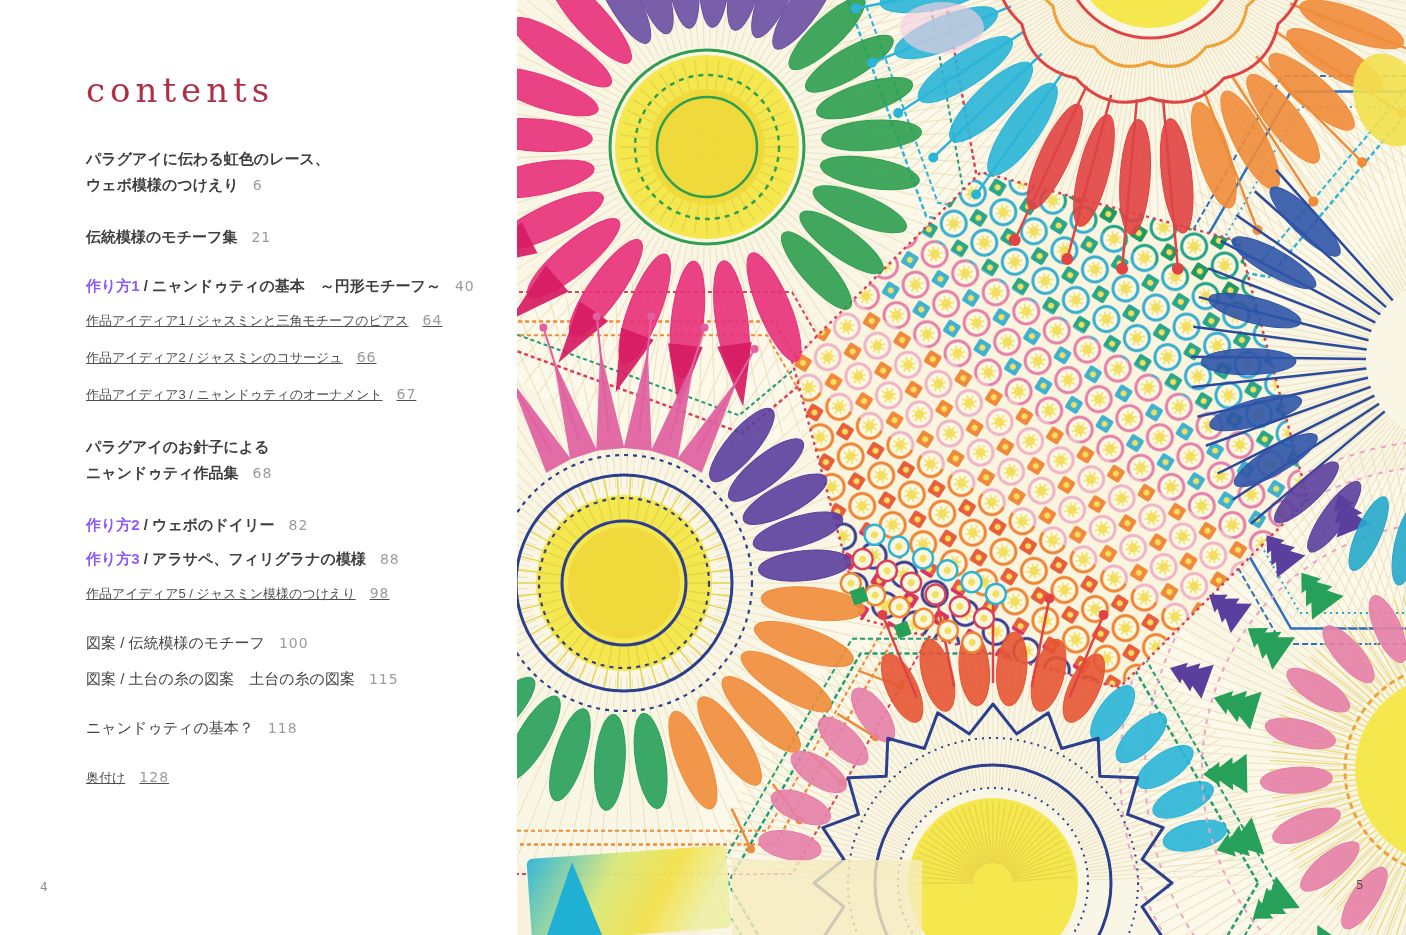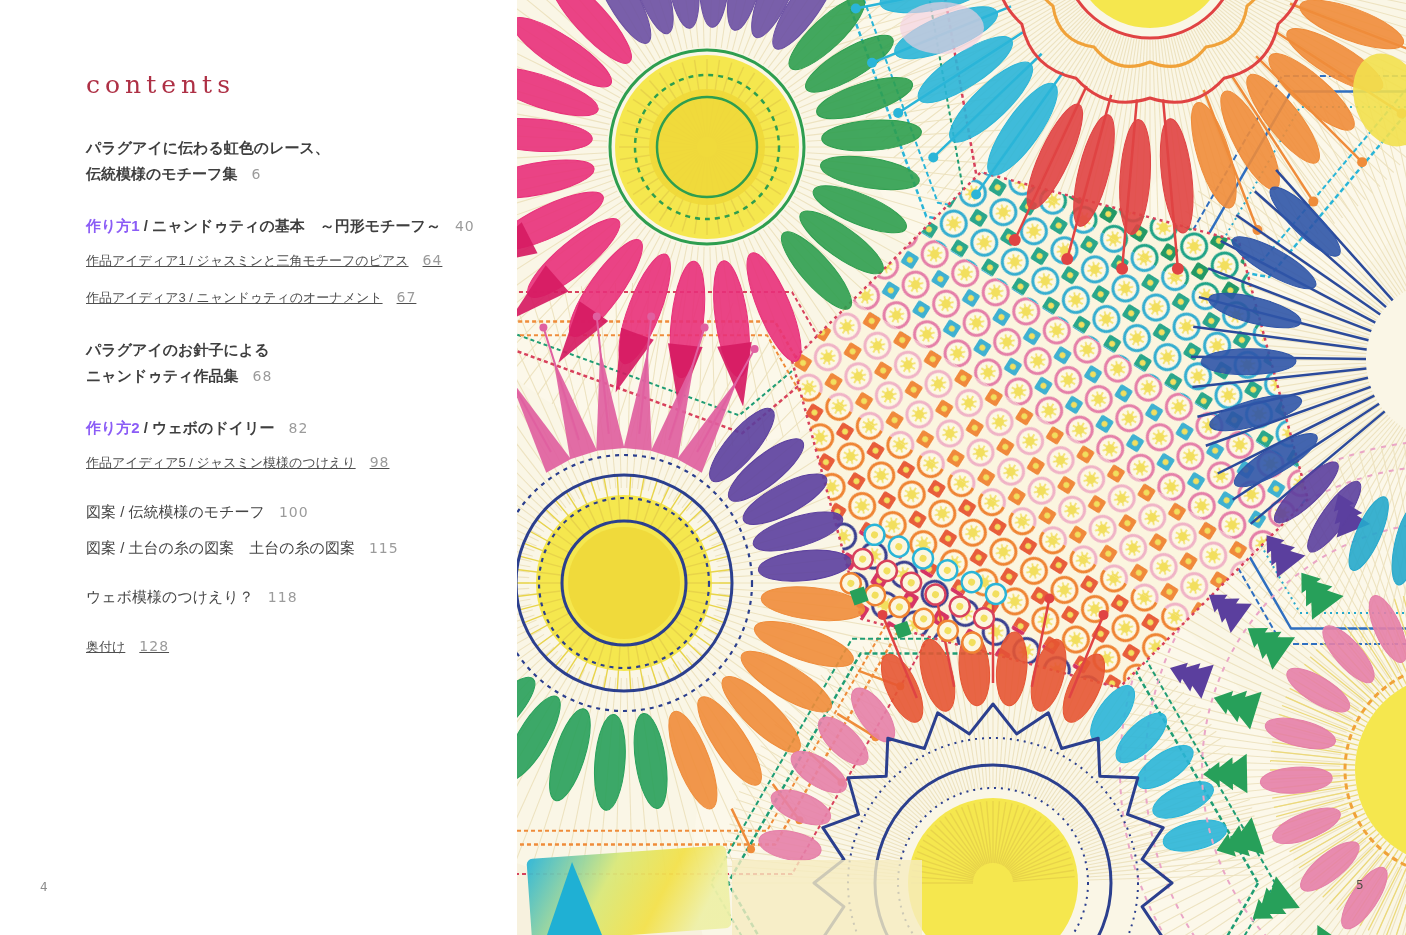--- a/index.html
+++ b/index.html
@@ -3,21 +3,21 @@
 <meta charset="utf-8">
 <style>
   html,body{margin:0;padding:0;background:#ffffff;}
   body{width:1406px;height:935px;position:relative;overflow:hidden;
        font-family:"Liberation Sans","DejaVu Sans",sans-serif;}
 
   
   .page-left{position:absolute;left:0;top:0;width:517px;height:935px;background:#ffffff;}
   .toc-col{position:absolute;left:86px;top:70px;width:418px;}
   .book-title{font-family:"DejaVu Serif","Liberation Serif",serif;
-              font-size:25px;letter-spacing:5px;color:#ae3045;font-weight:400;
+              font-size:34px;letter-spacing:5px;color:#ae3045;font-weight:400;
               margin:0 0 36px 0;}
   .toc-section{margin-bottom:29px;}
   .toc-row{margin-bottom:14px;font-size:15px;color:#3f3f3f;font-weight:700;line-height:20px;}
   .toc-row.lead{line-height:26px;margin-bottom:12px;}
   .toc-row.sub{font-size:13px;font-weight:400;color:#4f4f4f;margin-bottom:16px;text-decoration:underline;}
   .toc-row.light{font-weight:400;color:#454545;margin-bottom:16px;}
   .toc-prefix{color:#8b5cf6;font-weight:700;margin-right:4px;}
   .toc-page{color:#9b9b9b;font-weight:400;margin-left:14px;font-size:14px;letter-spacing:1px;
             font-family:"DejaVu Sans",sans-serif;}
   .folio{position:absolute;font-size:12px;font-family:"DejaVu Sans",sans-serif;}
@@ -32,44 +32,49 @@
 </head>
 <body>
 
 <div class="page-left">
   <div class="toc-col">
     <h1 class="book-title">contents</h1>
     <div id="toc">
         <div class="toc-section">
           <div class="toc-row lead">
             <div>パラグアイに伝わる虹色のレース、</div>
-            <div><span>伝統模様のモチーフ集</span><span class="toc-page">6</span></div>
+            <div><span>ウェボ模様のつけえり</span><span class="toc-page">6</span></div>
           </div>
+        </div>
+        <div class="toc-section">
+          <div class="toc-row main"><span>伝統模様のモチーフ集</span><span class="toc-page">21</span></div>
         </div>
         <div class="toc-section">
           <div class="toc-row "><span class="toc-prefix">作り方1</span><span>/ ニャンドゥティの基本　～円形モチーフ～</span><span class="toc-page">40</span></div>
           <div class="toc-row sub"><span>作品アイディア1 / ジャスミンと三角モチーフのピアス</span><span class="toc-page">64</span></div>
+          <div class="toc-row sub"><span>作品アイディア2 / ジャスミンのコサージュ</span><span class="toc-page">66</span></div>
           <div class="toc-row sub"><span>作品アイディア3 / ニャンドゥティのオーナメント</span><span class="toc-page">67</span></div>
         </div>
         <div class="toc-section">
           <div class="toc-row lead">
             <div>パラグアイのお針子による</div>
             <div><span>ニャンドゥティ作品集</span><span class="toc-page">68</span></div>
           </div>
         </div>
         <div class="toc-section">
           <div class="toc-row "><span class="toc-prefix">作り方2</span><span>/ ウェボのドイリー</span><span class="toc-page">82</span></div>
+          <div class="toc-row "><span class="toc-prefix">作り方3</span><span>/ アラサペ、フィリグラナの模様</span><span class="toc-page">88</span></div>
           <div class="toc-row sub"><span>作品アイディア5 / ジャスミン模様のつけえり</span><span class="toc-page">98</span></div>
         </div>
         <div class="toc-section">
           <div class="toc-row light"><span>図案 / 伝統模様のモチーフ</span><span class="toc-page">100</span></div>
           <div class="toc-row light"><span>図案 / 土台の糸の図案　土台の糸の図案</span><span class="toc-page">115</span></div>
         </div>
         <div class="toc-section">
-          <div class="toc-row light"><span>ウェボ模様のつけえり？</span><span class="toc-page">118</span></div>
+          <div class="toc-row light"><span>ニャンドゥティの基本？</span><span class="toc-page">118</span></div>
         </div>
         <div class="toc-section">
           <div class="toc-row sub"><span>奥付け</span><span class="toc-page">128</span></div>
         </div>
       </div>
   </div>
   <div class="folio folio-left">4</div>
 </div>
 
 <div class="photo">

